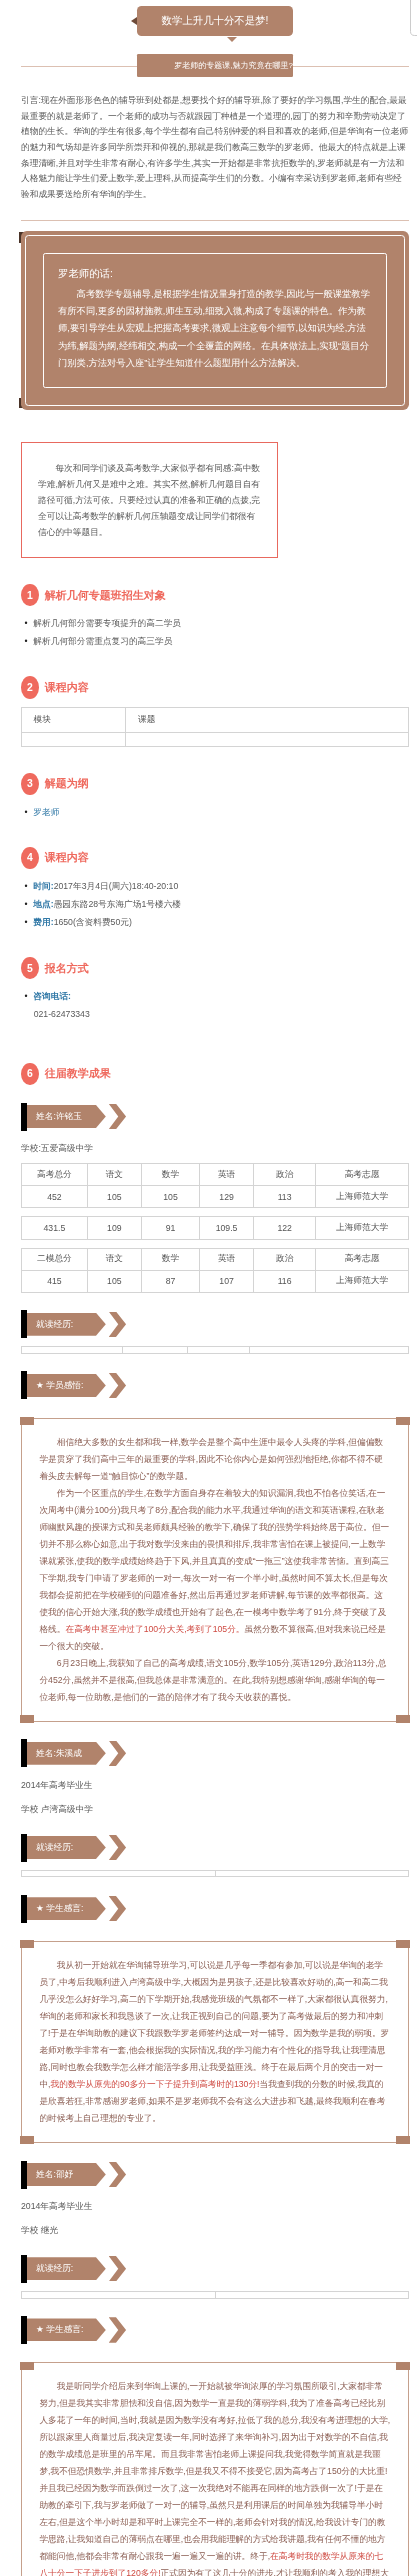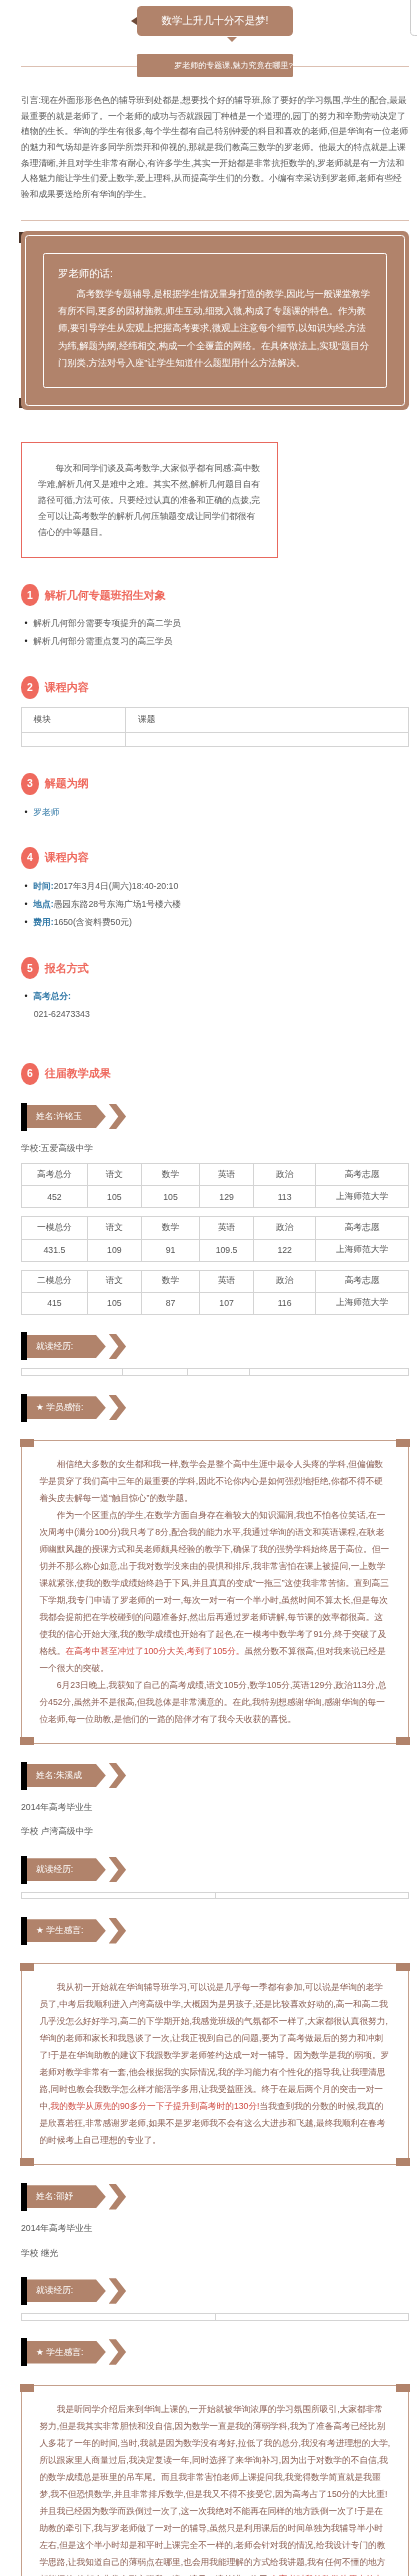--- a/index.html
+++ b/index.html
@@ -176,21 +176,21 @@
         <li><span class="blue-label">地点:</span><span>愚园东路28号东海广场1号楼六楼</span></li>
 
         <li><span class="blue-label">费用:</span><span>1650(含资料费50元)</span></li>
       </ul>
 
     <div class="sec-head">
       <span class="num-circle">5</span>
       <h2 class="sec-title">报名方式</h2>
     </div>
     <ul class="dots">
-      <li><span class="blue-label">高考总分:</span></li>
+      <li><span class="blue-label">咨询电话:</span></li>
     </ul>
     <div class="phone-val">021-62473343</div>
 
     <div class="sec-head" style="margin-top:41px;">
       <span class="num-circle">6</span>
       <h2 class="sec-title">往届教学成果</h2>
     </div>
 
     <div>
       <div class="badge-row">
@@ -235,29 +235,20 @@
             <col class="c0">
             <col class="c1">
             <col class="c2">
             <col class="c3">
             <col class="c4">
             <col class="c5">
           </colgroup>
         <tbody>
           <tr>
 
-          <th>一模总分</th>
-              <th>语文</th>
-              <th>数学</th>
-              <th>英语</th>
-              <th>政治</th>
-              <th>高考志愿</th>
-            </tr>
-          <tr>
-
           <td>431.5</td>
               <td>109</td>
               <td>91</td>
               <td>109.5</td>
               <td>122</td>
               <td>上海师范大学</td>
             </tr>
         </tbody>
       </table>
       <table class="score-table">

